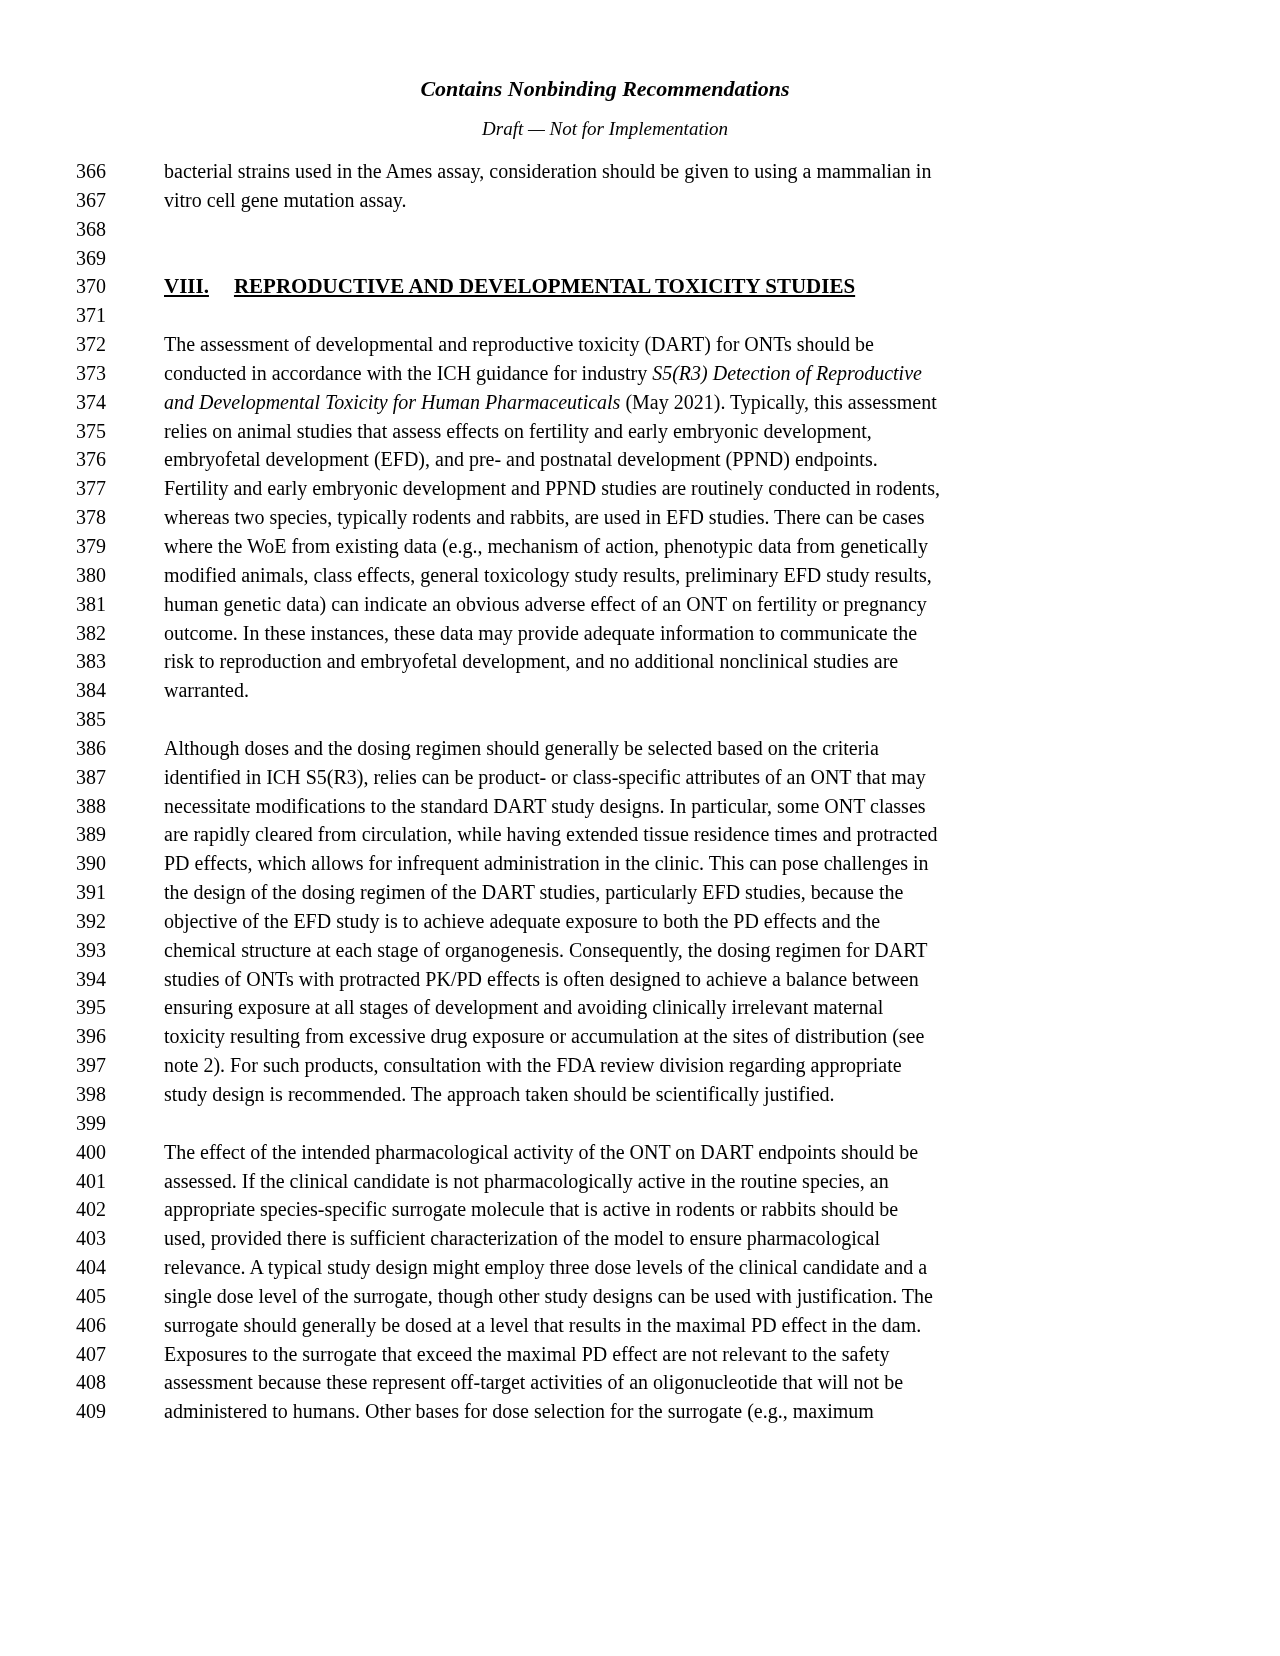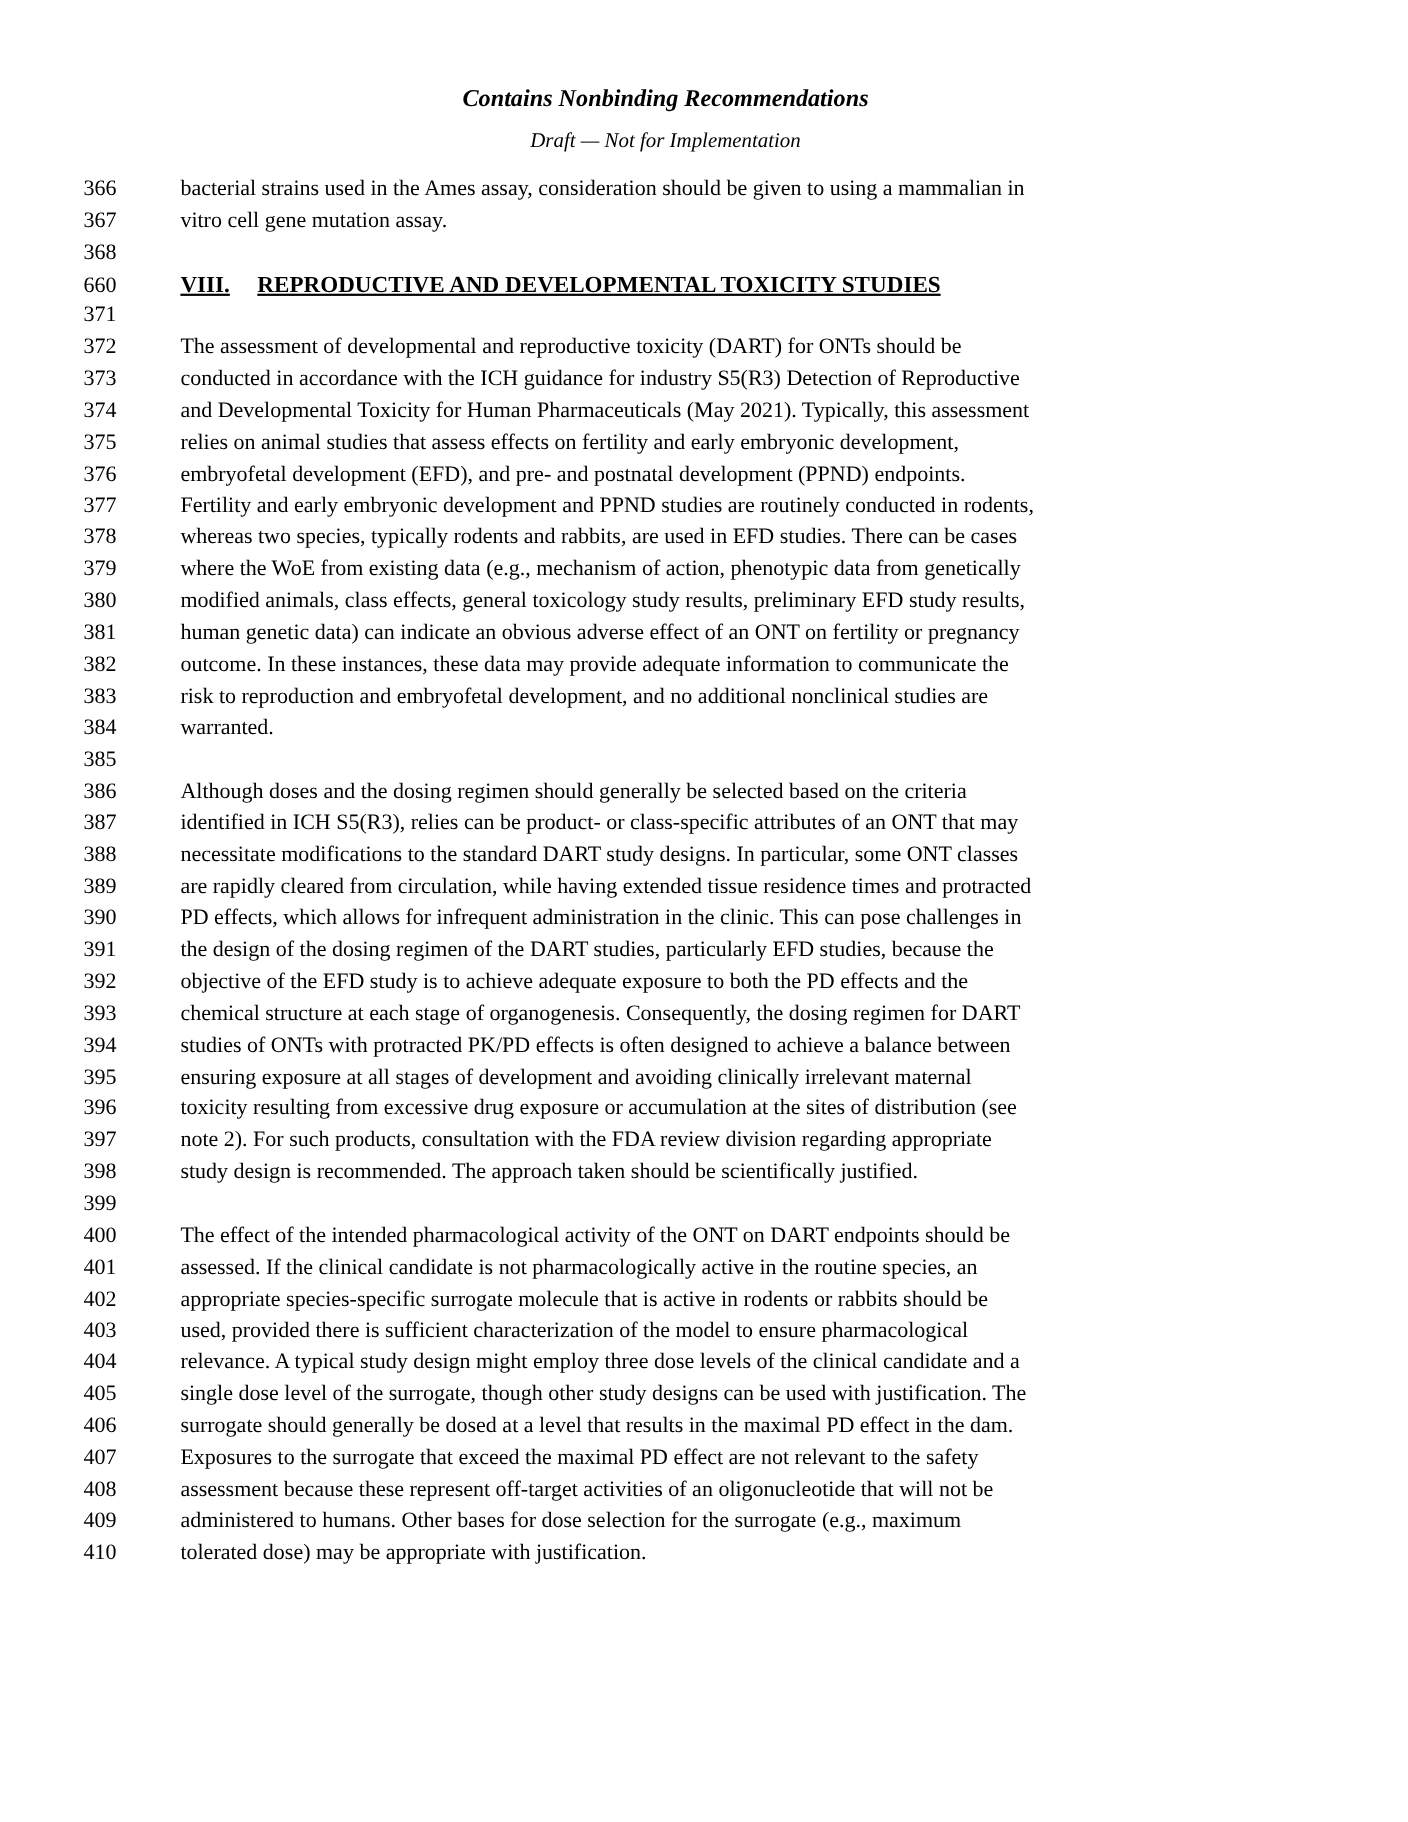--- a/index.html
+++ b/index.html
@@ -47,21 +47,21 @@
   .num {
     display: inline-block;
     width: 46px;
     margin-left: 76px;
     flex: 0 0 auto;
   }
   .text {
     margin-left: 42px;
     flex: 0 0 auto;
   }
-  .seg-i { }
+  .seg-i { font-style: italic; }
   .seg-b { font-weight: bold; text-decoration: underline; }
   .line.heading .text { font-size: 21px; }
   .page-footer {
     position: absolute;
     top: 1620px;
     width: 1210px;
     text-align: center;
     font-size: 19px;
   }
 </style>
@@ -72,21 +72,22 @@
 
   <div class="page-header">
     <div class="banner">Contains Nonbinding Recommendations</div>
     <div class="subbanner">Draft — Not for Implementation</div>
   </div>
 
   <div class="content">
       <div class="line"><span class="num">366</span><span class="text"><span class="">bacterial strains used in the Ames assay, consideration should be given to using a mammalian in</span></span></div>
       <div class="line"><span class="num">367</span><span class="text"><span class="">vitro cell gene mutation assay.</span></span></div>
       <div class="line"><span class="num">368</span><span class="text"></span></div>
-      <div class="line heading"><span class="num">660</span><span class="text"><span class="seg-b">VIII.</span><span class="seg-b" style="padding-left: 25px;">REPRODUCTIVE AND DEVELOPMENTAL TOXICITY STUDIES</span></span></div>
+      <div class="line"><span class="num">369</span><span class="text"></span></div>
+      <div class="line heading"><span class="num">370</span><span class="text"><span class="seg-b">VIII.</span><span class="seg-b" style="padding-left: 25px;">REPRODUCTIVE AND DEVELOPMENTAL TOXICITY STUDIES</span></span></div>
       <div class="line"><span class="num">371</span><span class="text"></span></div>
       <div class="line"><span class="num">372</span><span class="text"><span class="">The assessment of developmental and reproductive toxicity (DART) for ONTs should be</span></span></div>
       <div class="line"><span class="num">373</span><span class="text"><span class="">conducted in accordance with the ICH guidance for industry </span><span class="seg-i ">S5(R3) Detection of Reproductive</span></span></div>
       <div class="line"><span class="num">374</span><span class="text"><span class="seg-i ">and Developmental Toxicity for Human Pharmaceuticals</span><span class=""> (May 2021). Typically, this assessment</span></span></div>
       <div class="line"><span class="num">375</span><span class="text"><span class="">relies on animal studies that assess effects on fertility and early embryonic development,</span></span></div>
       <div class="line"><span class="num">376</span><span class="text"><span class="">embryofetal development (EFD), and pre- and postnatal development (PPND) endpoints.</span></span></div>
       <div class="line"><span class="num">377</span><span class="text"><span class="">Fertility and early embryonic development and PPND studies are routinely conducted in rodents,</span></span></div>
       <div class="line"><span class="num">378</span><span class="text"><span class="">whereas two species, typically rodents and rabbits, are used in EFD studies. There can be cases</span></span></div>
       <div class="line"><span class="num">379</span><span class="text"><span class="">where the WoE from existing data (e.g., mechanism of action, phenotypic data from genetically</span></span></div>
       <div class="line"><span class="num">380</span><span class="text"><span class="">modified animals, class effects, general toxicology study results, preliminary EFD study results,</span></span></div>

